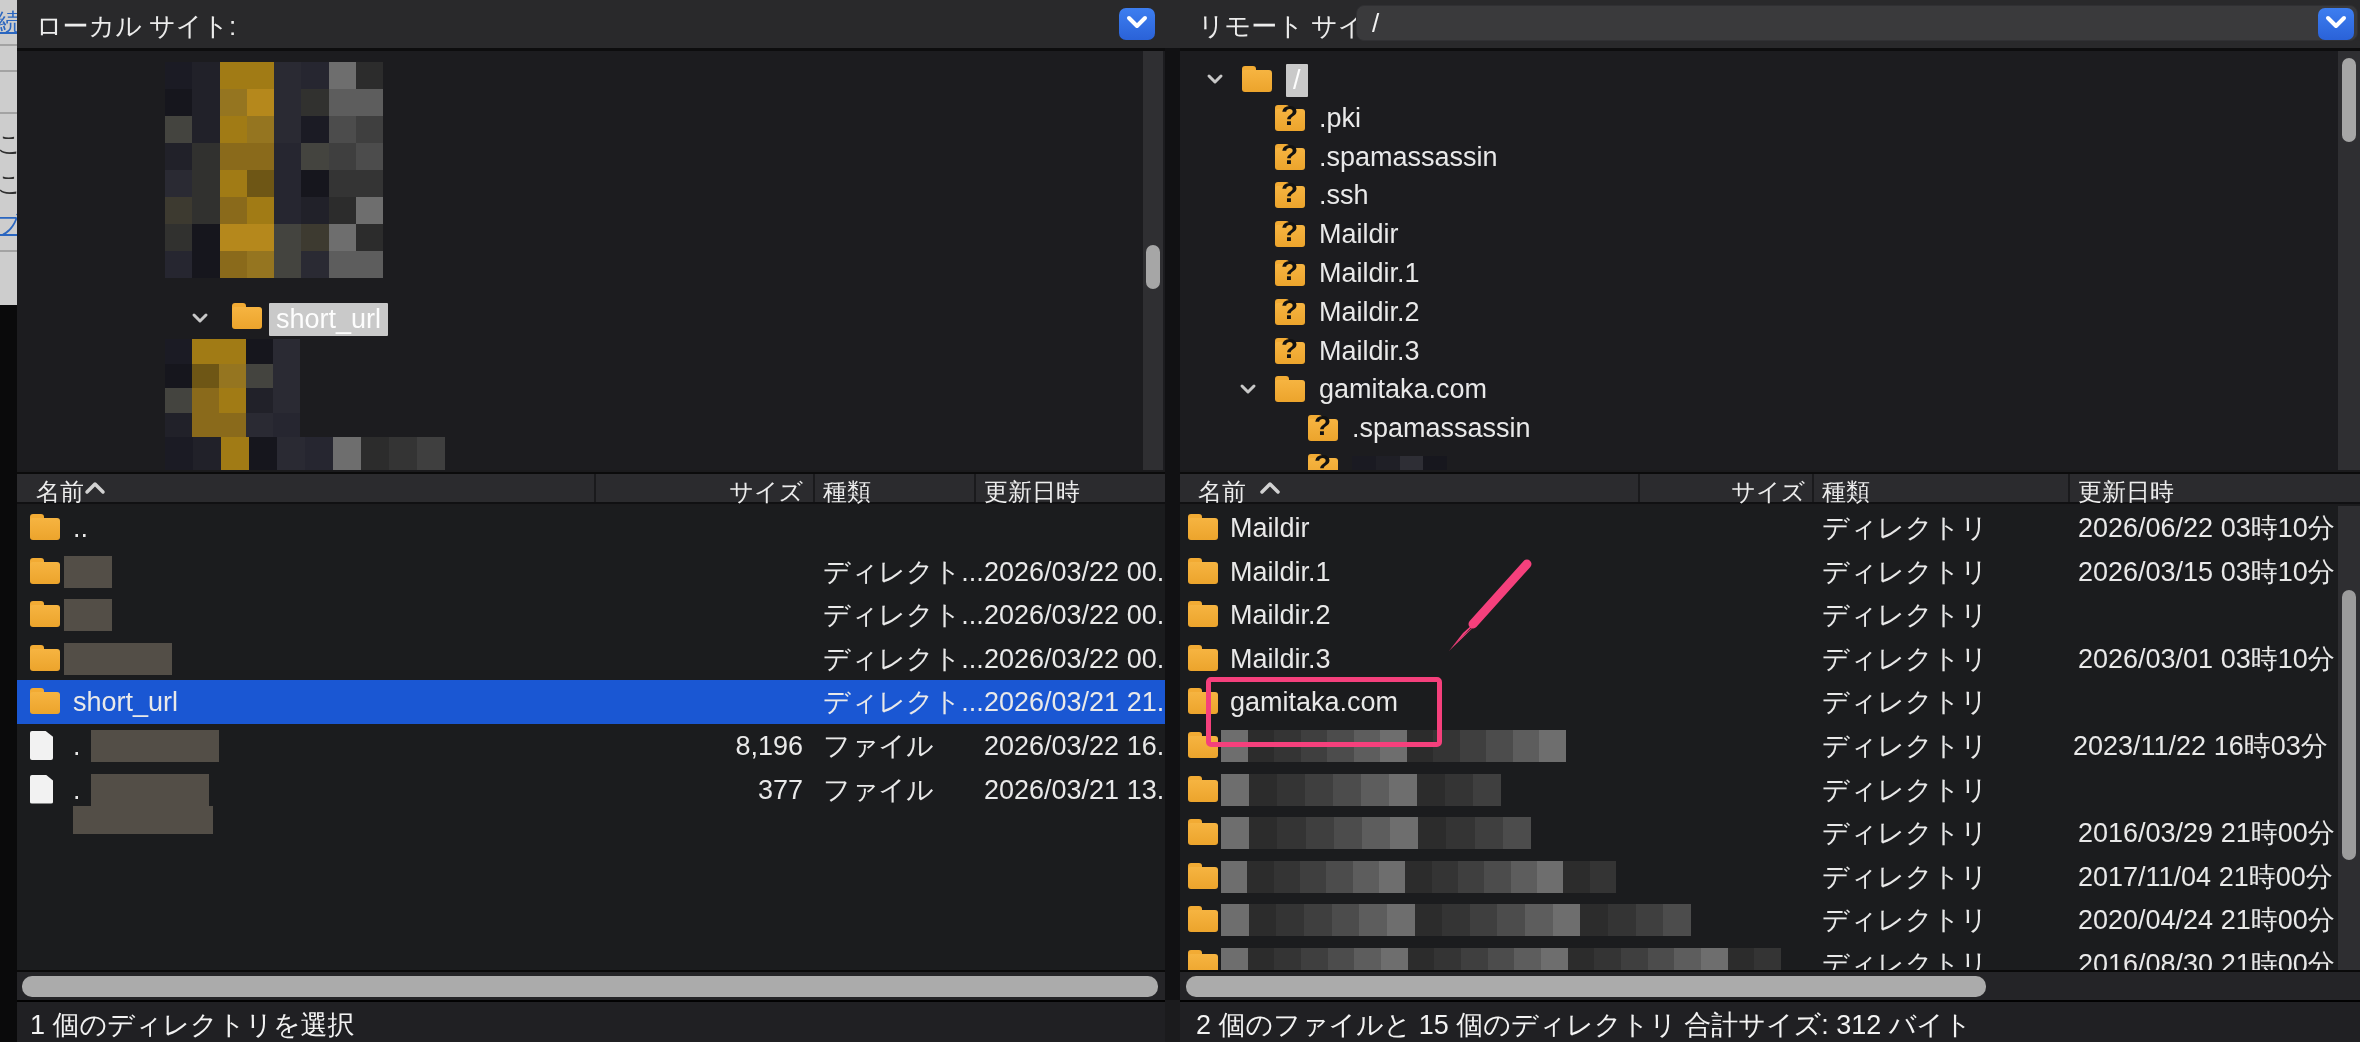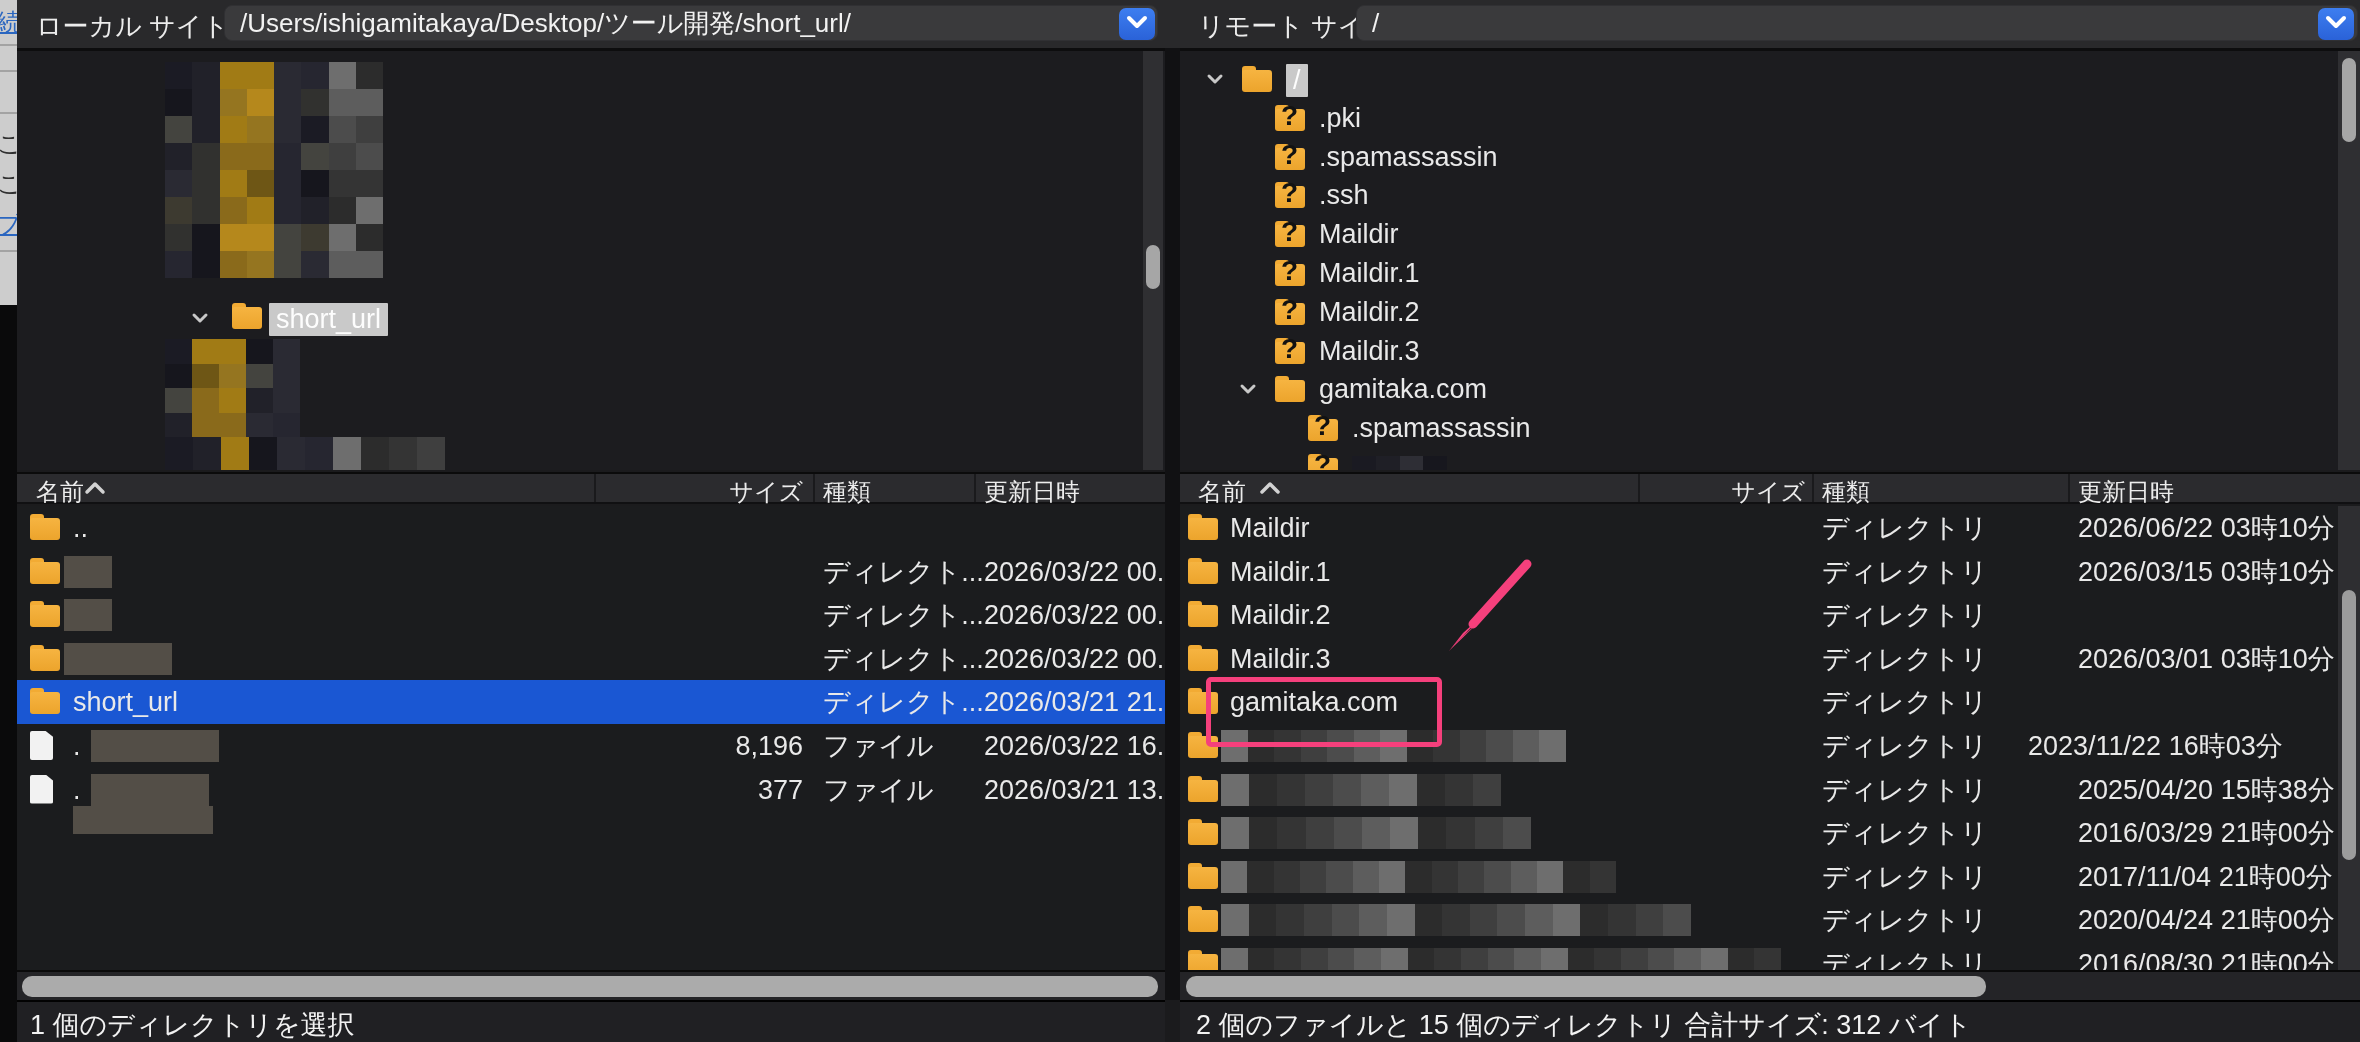--- a/index.html
+++ b/index.html
@@ -89,21 +89,20 @@
     <div class="ln" style="top:70px"></div>
     <div class="ln" style="top:112px"></div>
     <div class="ch" style="top:128px">こ</div>
     <div class="ch" style="top:168px">こ</div>
     <div class="ch link" style="top:208px">ブ</div>
     <div class="ln" style="top:250px"></div>
   </div>
 
   <div id="topbar" class="abs">
     <span class="pathlbl" style="left:19px">ローカル サイト:</span>
-    <div class="pathinput" style="left:207px;width:934px">/Users/ishigamitakaya/Desktop/ツール開発/short_url/</div>
     <div class="ddbtn" style="left:1102px">
       <span>
         <svg width="22" height="14" viewBox="0 0 22 14">
             <path d="M3 3 L11 11 L19 3" stroke="#fff" stroke-width="4" fill="none" stroke-linecap="round" stroke-linejoin="round"></path>
           </svg>
       </span>
     </div>
     <span class="pathlbl" style="left:1181px">リモート サイト:</span>
     <div class="pathinput" style="left:1339px;width:1002px">/</div>
     <div class="ddbtn" style="left:2301px">
@@ -524,41 +523,40 @@
           <i style="background: rgb(93, 93, 93);"></i>
           <i style="background: rgb(110, 110, 110);"></i>
           <i style="background: rgb(44, 44, 44);"></i>
           <i style="background: rgb(52, 52, 52);"></i>
           <i style="background: rgb(63, 63, 63);"></i>
           <i style="background: rgb(76, 76, 76);"></i>
           <i style="background: rgb(93, 93, 93);"></i>
           <i style="background: rgb(110, 110, 110);"></i>
         </div>
         <span class="fcell" style="left: 642px;">ディレクトリ</span>
-        <span class="fcell" style="left: 848px;">2023/11/22 16時03分</span>
+        <span class="fcell" style="left: 893px;">2023/11/22 16時03分</span>
       </div>
       <div class="frow" style="top: 261.6px;">
         <div class="folder" style="left: 8px; top: 8px;">
           <span class="flap"></span>
           <span class="body"></span>
         </div>
         <div class="mosaic" style="left: 41px; top: 6px; width: 280px; height: 32px; grid-template-columns: repeat(10, 1fr); grid-template-rows: repeat(1, 1fr);">
           <i style="background: rgb(110, 110, 110);"></i>
           <i style="background: rgb(44, 44, 44);"></i>
           <i style="background: rgb(52, 52, 52);"></i>
           <i style="background: rgb(63, 63, 63);"></i>
           <i style="background: rgb(76, 76, 76);"></i>
           <i style="background: rgb(93, 93, 93);"></i>
           <i style="background: rgb(110, 110, 110);"></i>
           <i style="background: rgb(44, 44, 44);"></i>
           <i style="background: rgb(52, 52, 52);"></i>
           <i style="background: rgb(63, 63, 63);"></i>
         </div>
         <span class="fcell" style="left: 642px;">ディレクトリ</span>
-        <span class="fcell" style="left: 898px;">2025/04/20 15時38分</span>
       </div>
       <div class="frow" style="top: 305.2px;">
         <div class="folder" style="left: 8px; top: 8px;">
           <span class="flap"></span>
           <span class="body"></span>
         </div>
         <div class="mosaic" style="left: 41px; top: 6px; width: 310px; height: 32px; grid-template-columns: repeat(11, 1fr); grid-template-rows: repeat(1, 1fr);">
           <i style="background: rgb(110, 110, 110);"></i>
           <i style="background: rgb(44, 44, 44);"></i>
           <i style="background: rgb(52, 52, 52);"></i>

